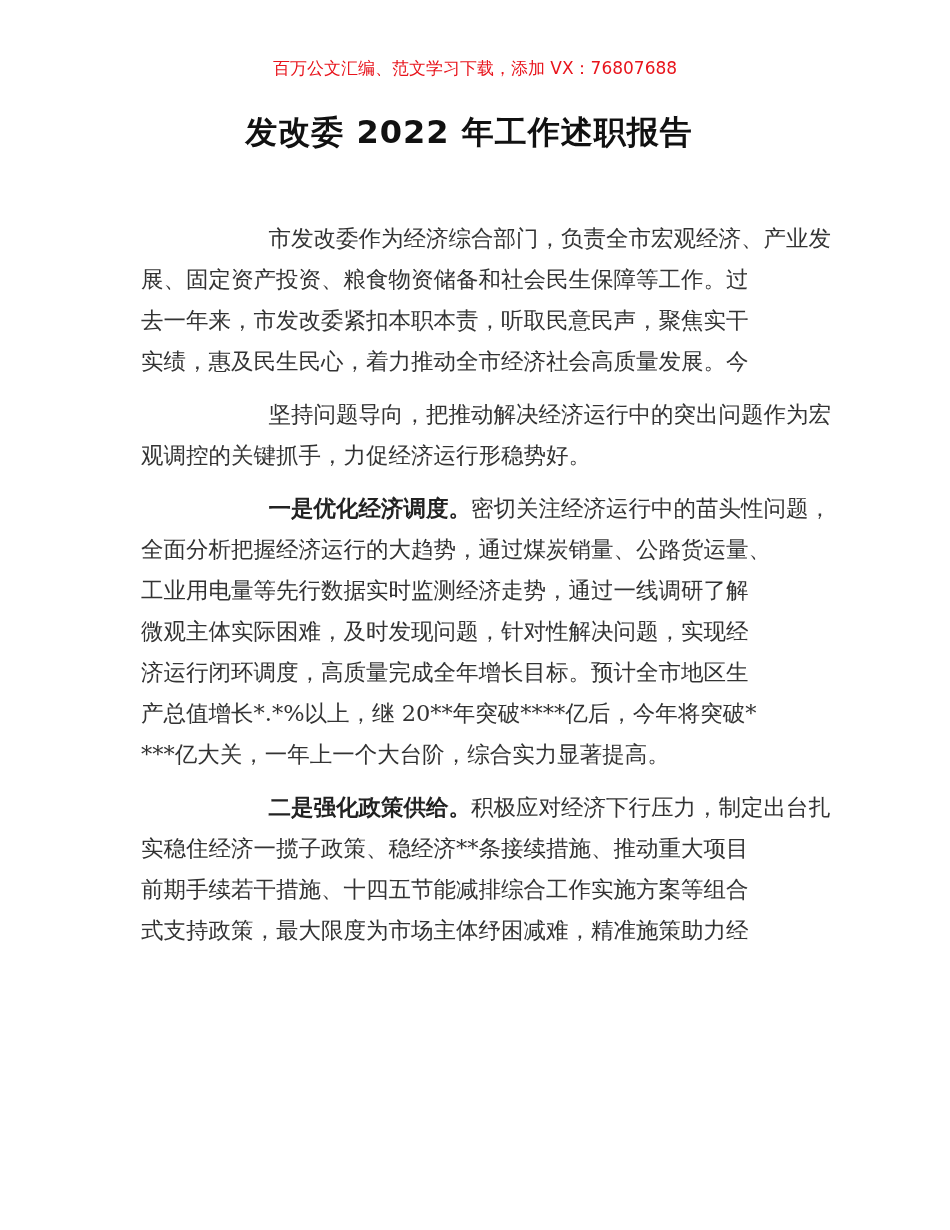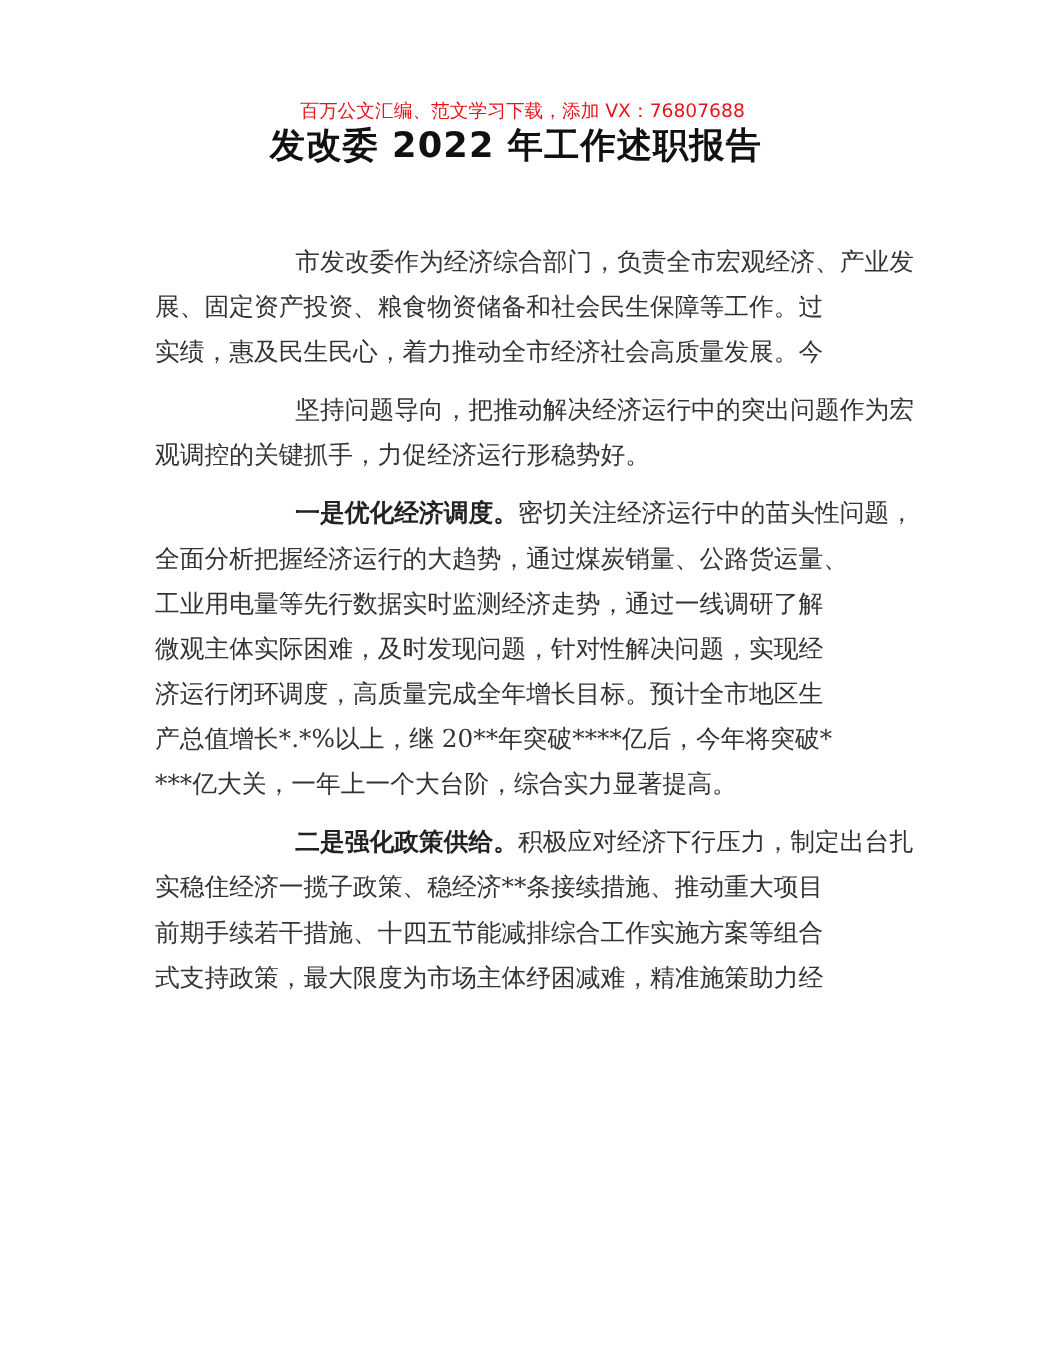--- a/index.html
+++ b/index.html
@@ -19,21 +19,20 @@
       position: absolute;
       top: 56px;
       left: 0;
       width: 950px;
       text-align: center;
       font-family: "DejaVu Sans", "Liberation Sans", sans-serif;
       font-size: 17px;
       line-height: 24px;
       color: #e8141c;
       letter-spacing: 0px;
-      margin-top: 33px;
     }
     .title {
       position: absolute;
       top: 108px;
       left: 0;
       width: 938px;
       text-align: center;
       font-family: "DejaVu Sans", "Liberation Sans", sans-serif;
       font-weight: bold;
       font-size: 32px;
@@ -76,20 +75,21 @@
 
 <div class="watermark">百万公文汇编、范文学习下载，添加 VX：76807688</div>
 
 <div class="title">发改委 2022 年工作述职报告</div>
 
 <div class="body-wrap">
 
   <p class="para">
     <span class="line indent">市发改委作为经济综合部门，负责全市宏观经济、产业发</span>
     <span class="line">展、固定资产投资、粮食物资储备和社会民生保障等工作。过</span>
+    <span class="line">去一年来，市发改委紧扣本职本责，听取民意民声，聚焦实干</span>
     <span class="line">实绩，惠及民生民心，着力推动全市经济社会高质量发展。今</span>
   </p>
 
 
   <p class="para">
     <span class="line indent">坚持问题导向，把推动解决经济运行中的突出问题作为宏</span>
     <span class="line">观调控的关键抓手，力促经济运行形稳势好。</span>
   </p>
 
   <p class="para">

